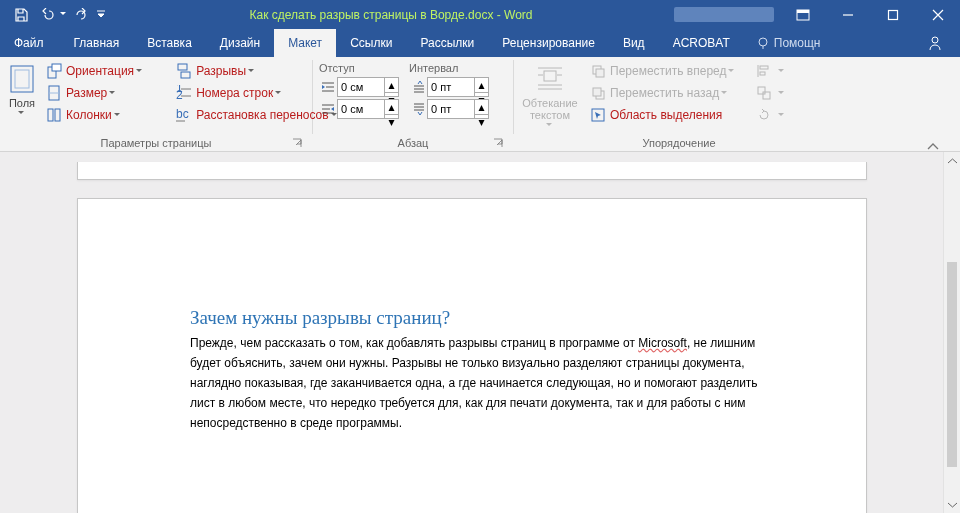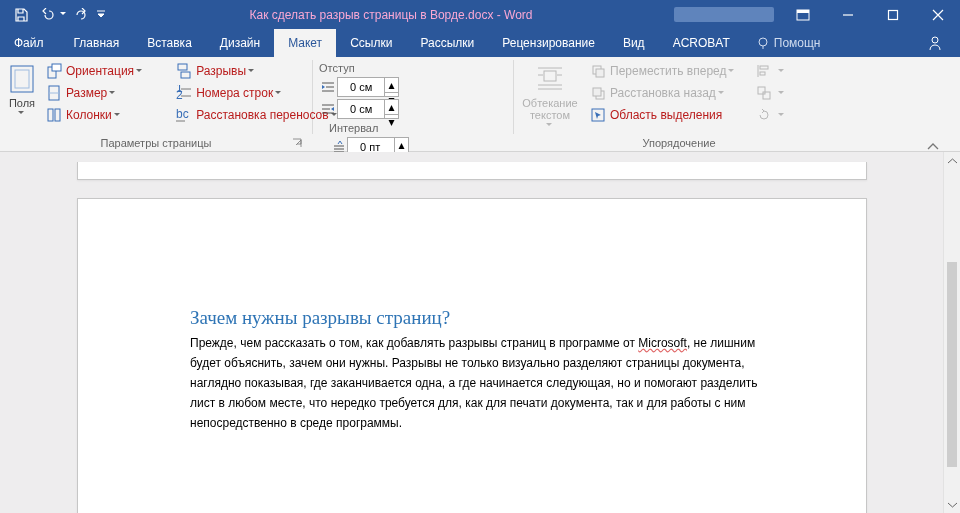--- a/index.html
+++ b/index.html
@@ -3,21 +3,21 @@
 <meta charset="utf-8">
 <style>
   * { margin: 0; padding: 0; box-sizing: border-box; font-family: "Segoe UI", Tahoma, sans-serif; font-size: 12px; }
   body { width: 960px; height: 513px; background: #EEEDEE; overflow: hidden; position: relative; }
 
   
   .titlebar { display: flex; align-items: center; height: 29px; background: #2B579A; color: #fff; }
   .qat { display: flex; align-items: center; margin-left: 8px; }
   .qat .q-item { width: 26px; height: 24px; display: flex; align-items: center; justify-content: center; }
   .qat .q-item svg { stroke: #fff; }
-  .title-text { flex: 1; text-align: center; font-size: 12px; color: #f9a8d4; letter-spacing: 0; }
+  .title-text { flex: 1; text-align: center; font-size: 12px; color: #bef264; letter-spacing: 0; }
   .wnd-buttons { display: flex; }
   .wnd-buttons .w-btn { width: 45px; height: 29px; display: flex; align-items: center; justify-content: center; }
   
   .redacted { width: 100px; height: 15px; background: #5F84BC; border-radius: 2px; margin-right: 6px;}
 
   
   .tabs { display: flex; align-items: stretch; height: 28px; background: #2B579A; color: #fff; }
   .tab { padding: 0 14px; display: flex; align-items: center; font-size: 12px; height: 28px; }
   .tab.file { padding-right: 16px; }
   .tab.active { background: #F3F3F3; color: #2B579A; }
@@ -44,21 +44,21 @@
 
   .stack { display: flex; flex-direction: column; }
   .cmd { height: 22px; display: flex; align-items: center; padding: 0 4px; font-size: 12px; color: #b91c1c; white-space: nowrap;}
   .cmd.disabled { color:#B0B0B0; }
   .cmd svg { margin-right: 4px; vertical-align: middle; flex:none;}
   .cmd .dd { margin-left: 2px; }
   .spin-head { height:16px; font-size:11px; color:#666; display:flex; align-items:center;}
   .spin-stack { display:flex; flex-direction:column;}
   .spin { display:flex; align-items:center; height:22px;}
   .spin .ic { width:18px; display:flex; justify-content:center;}
-  .spin input { width:48px; height:20px; border:1px solid #ABABAB; font-size:11px; padding-left:12px; background:#fff;}
+  .spin input { width:48px; height:20px; border:1px solid #ABABAB; font-size:11px; padding-left:3px; background:#fff;}
   .spin .arrows { width:14px; height:20px; display:flex; flex-direction:column; border:1px solid #ABABAB; border-left:none; background:#fff;}
   .spin .arrows div { flex:1; display:flex; align-items:center; justify-content:center;}
   .spin .arrows div:first-child { border-bottom:1px solid #ABABAB;}
 
   
   .doc-area { position: absolute; top: 152px; left: 0; right: 17px; bottom: 0; background: #EEEDEE; overflow: hidden; padding-left: 11px;}
   .page-fragment { position:absolute; left:77px; top:10px; width:790px; height:18px; background:#fff; border:1px solid #C6C6C6; border-top:none; box-shadow:0 1px 2px rgba(0,0,0,0.06);}
   .page { position: absolute; left: 77px; top: 46px; width: 790px; height: 480px; background: #fff; border: 1px solid #C6C6C6; box-shadow:0 1px 2px rgba(0,0,0,0.06);}
   .page-content { position:absolute; left:112px; top:108px; width:575px;}
   .heading { color:#2E74B5; font-size:19px; font-weight:400; margin-bottom:4px; font-family:"Calibri Light","Segoe UI";}
@@ -261,21 +261,21 @@
         <svg width="13" height="13">
             <path d="M2 2h8v8" fill="none" stroke="#777" stroke-width="0.8"></path>
             <path d="M5 8l5-5v4h-4" fill="none" stroke="#777" stroke-width="0.8"></path>
           </svg>
       </div>
     </div>
   </div>
   <div class="group-sep"></div>
 
   <div class="group" style="width:200px">
-    <div class="body" style="flex-direction:column">
+    <div class="body" style="flex-direction:row">
       <div class="spin-stack">
         <div class="spin-head">Отступ</div>
         <div class="spin">
           <div class="ic">
               <svg width="14" height="14">
                 <line x1="1" y1="3" x2="13" y2="3" stroke="#555"></line>
                 <line x1="5" y1="7" x2="13" y2="7" stroke="#555"></line>
                 <line x1="1" y1="11" x2="13" y2="11" stroke="#555"></line>
                 <path d="M1 5l3 2-3 2z" fill="#3A6FB7"></path>
               </svg>
@@ -373,21 +373,21 @@
           <span>Переместить вперед</span>
             <svg class="dd" width="8" height="5">
               <use href="#dd-dis"></use>
             </svg>
         </div>
         <div class="cmd disabled">
           <svg width="16" height="16">
               <rect x="6" y="6" width="8" height="8" fill="none" stroke="#B8B8B8"></rect>
               <rect x="3" y="3" width="8" height="8" fill="#EEE" stroke="#B8B8B8"></rect>
             </svg>
-          <span>Расстановка назад</span>
+          <span>Переместить назад</span>
             <svg class="dd" width="8" height="5">
               <use href="#dd-dis"></use>
             </svg>
         </div>
         <div class="cmd">
           <svg width="16" height="16">
               <rect x="2" y="2" width="12" height="12" fill="none" stroke="#3A6FB7"></rect>
               <path d="M5 5l6 3-3 1-1 3z" fill="#3A6FB7"></path>
             </svg>
           <span>Область выделения</span>

